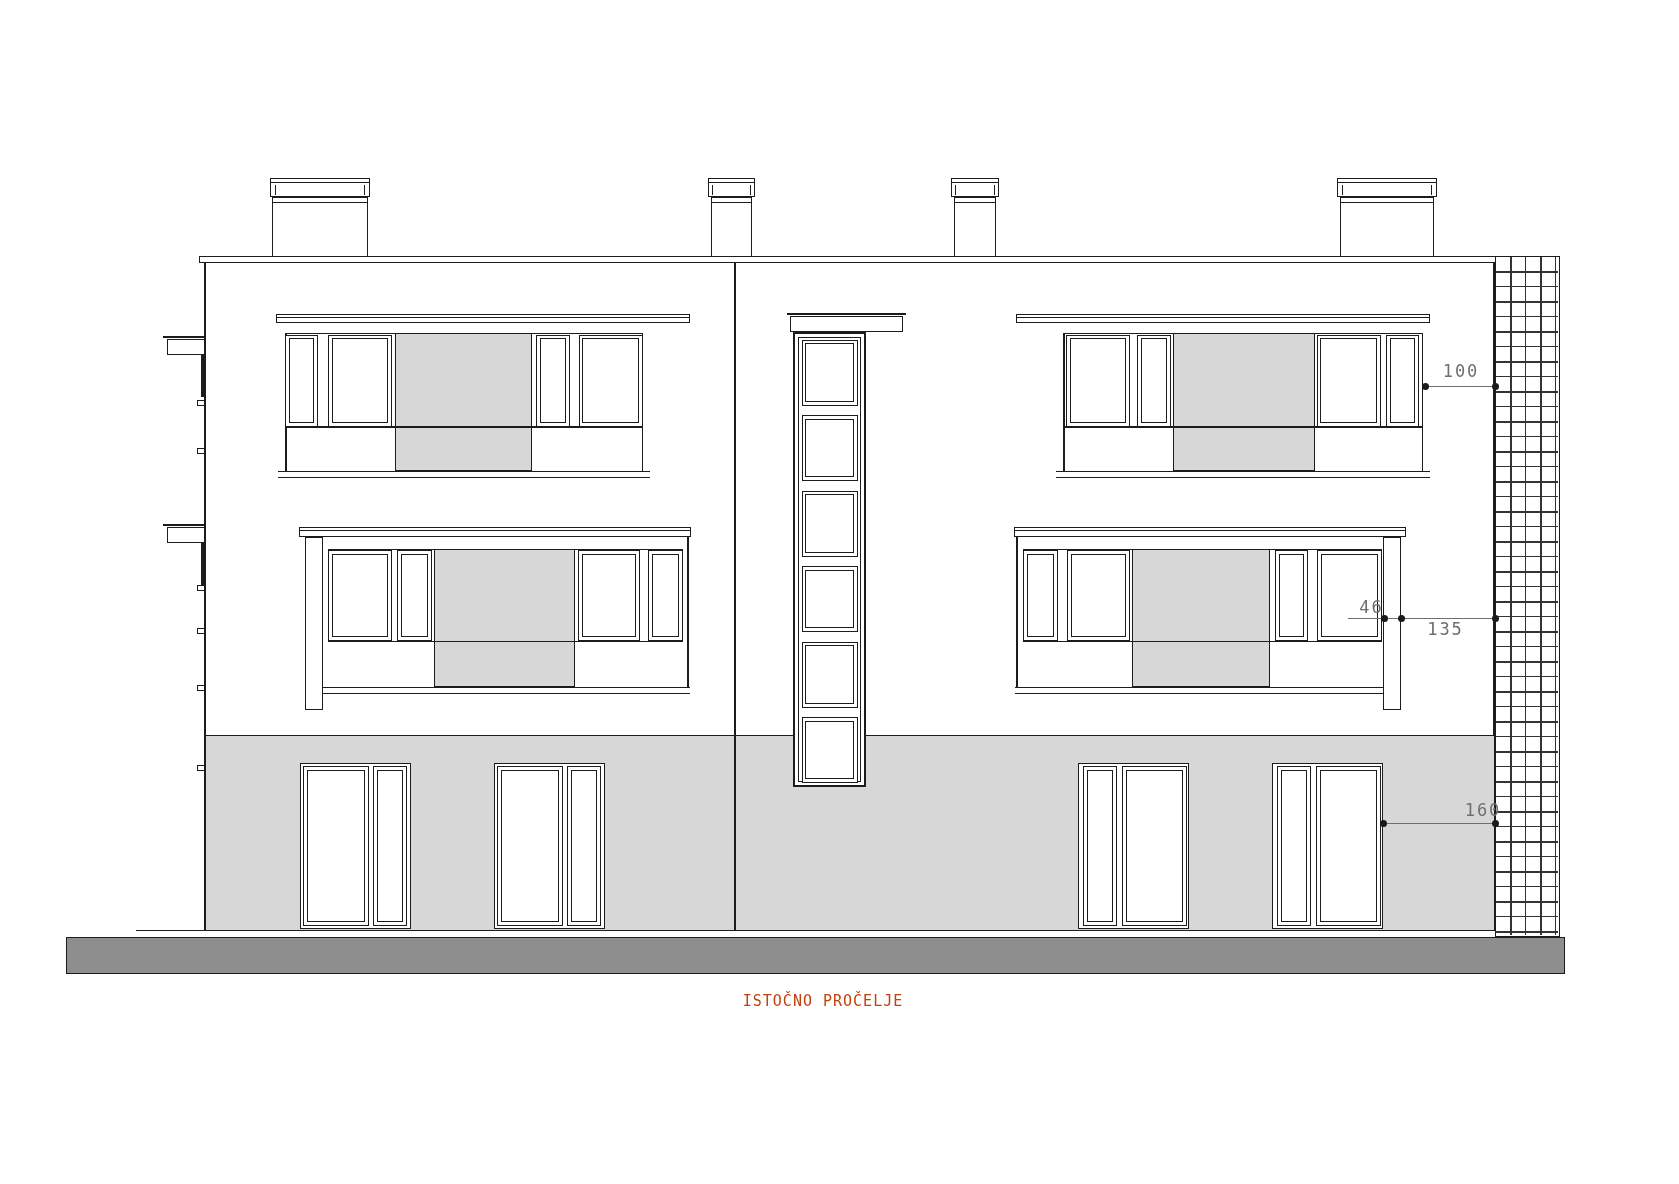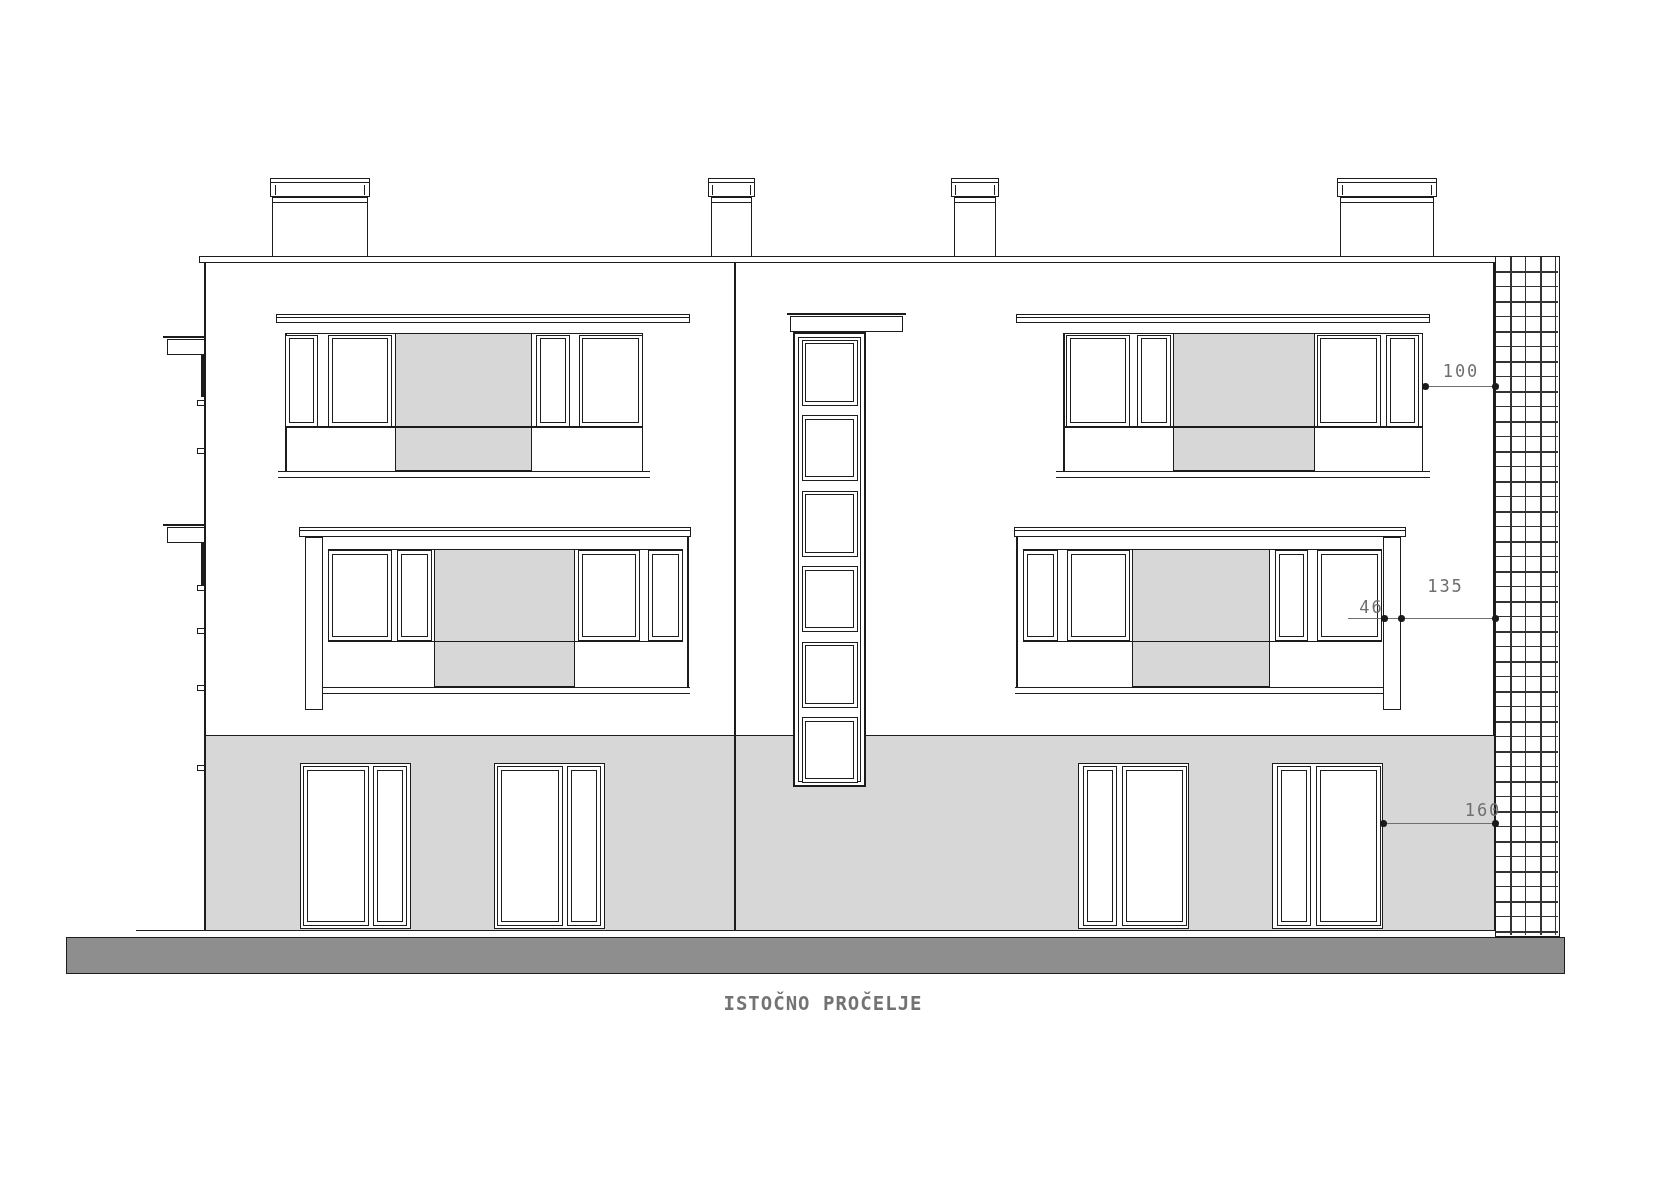--- a/index.html
+++ b/index.html
@@ -28,21 +28,21 @@
   .panel{background:var(--gray1);border:1.2px solid var(--ln);}
   .post{border:1.8px solid var(--ln);background:#fff;}
   .mark{border:1.2px solid var(--ln);background:#fff;}
   .cap{border:1.7px solid var(--ln);background:#fff;}
   .cap::after{content:"";position:absolute;left:-.5px;right:-.5px;top:3.2px;border-top:1.3px solid var(--ln);}
   .capv{position:absolute;top:6px;bottom:1px;width:1.3px;background:var(--ln);}
   .cbody{border-left:1.9px solid var(--ln);border-right:1.9px solid var(--ln);background:#fff;}
   .dimline{background:var(--dimln);height:1.3px;}
   .dimdot{width:7px;height:7px;border-radius:50%;background:#1a1a1a;}
   .dimtxt{font-size:17px;color:var(--dimtx);letter-spacing:2px;transform:translateX(-50%);white-space:nowrap;}
-  .title{font-size:19px;color:#737373;letter-spacing:1px;transform:translateX(-50%);white-space:nowrap;font-weight:bold;}
+  .title{font-size:15px;color:#c2410c;letter-spacing:1px;transform:translateX(-50%);white-space:nowrap;}
 </style>
 </head>
 <body>
 
 <div class="sheet">
 
   <div class="abs cap" style="left:270px;top:178px;width:100px;height:19px">
     <span class="capv" style="left:4px"></span>
     <span class="capv" style="right:4px"></span>
   </div>
@@ -243,21 +243,21 @@
 
   <div class="abs hline" style="left:136px;top:929.5px;width:70px"></div>
   <div class="abs" style="left:66px;top:937px;width:1499px;height:37px;background:var(--gray2);border:1.8px solid var(--ln)"></div>
 
   <div class="abs dimtxt" style="left:1461px;top:361px">100</div>
   <div class="abs dimline" style="left:1425px;top:386px;width:70px"></div>
   <div class="abs dimdot" style="left:1421.5px;top:383px"></div>
   <div class="abs dimdot" style="left:1491.5px;top:383px"></div>
 
   <div class="abs dimtxt" style="left:1371.5px;top:597px">46</div>
-  <div class="abs dimtxt" style="left:1445.5px;top:576px">135</div>
+  <div class="abs dimtxt" style="left:1445.5px;top:619px">135</div>
   <div class="abs dimline" style="left:1348px;top:618px;width:148px"></div>
   <div class="abs dimdot" style="left:1381px;top:615px"></div>
   <div class="abs dimdot" style="left:1398px;top:615px"></div>
   <div class="abs dimdot" style="left:1491.5px;top:615px"></div>
 
   <div class="abs dimtxt" style="left:1483px;top:800px">160</div>
   <div class="abs dimline" style="left:1383px;top:823px;width:112px"></div>
   <div class="abs dimdot" style="left:1379.5px;top:820px"></div>
   <div class="abs dimdot" style="left:1491.5px;top:820px"></div>
 

